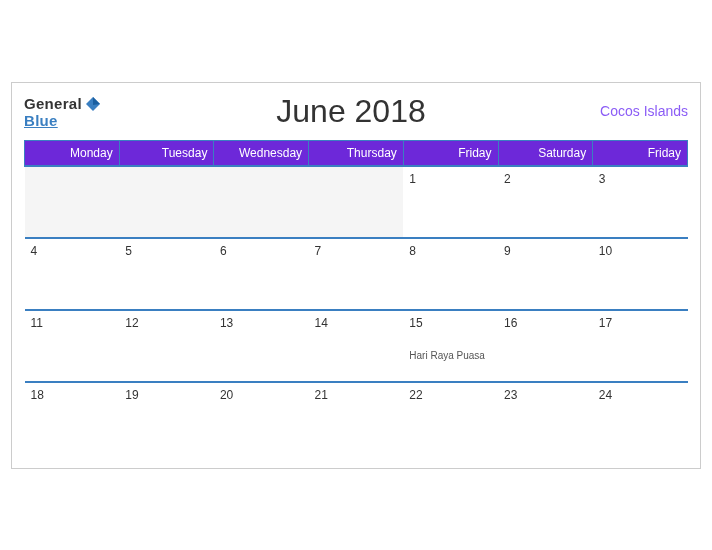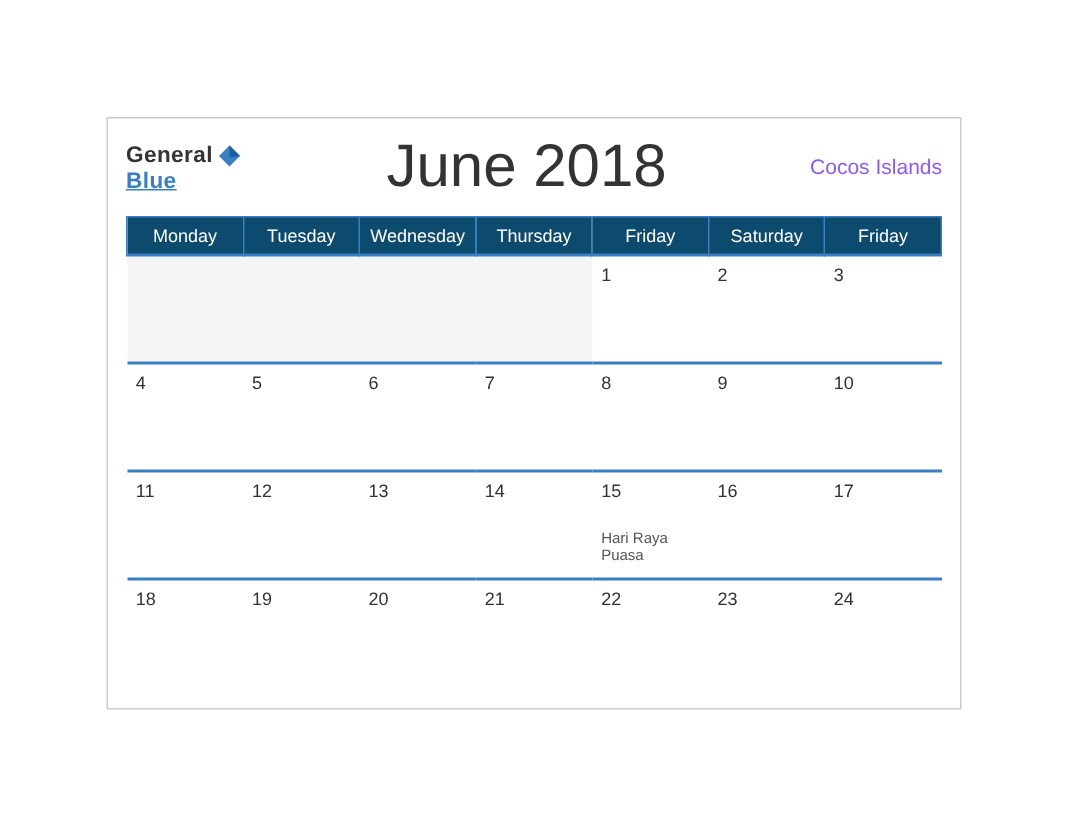--- a/index.html
+++ b/index.html
@@ -6,21 +6,21 @@
     body {
       background: #fff;
       font-family: Arial, sans-serif;
       width: 712px;
       height: 550px;
       display: flex;
       align-items: center;
       justify-content: center;
     }
     .calendar-wrapper {
-      width: 570px;
+      width: 690px;
       background: #fff;
       border: 1px solid #ccc;
       padding: 10px 12px 14px 12px;
     }
     .calendar-header {
       display: flex;
       align-items: center;
       justify-content: space-between;
       margin-bottom: 10px;
     }
@@ -48,41 +48,41 @@
       height: 18px;
       display: inline-block;
       vertical-align: middle;
       margin-left: 2px;
     }
     .logo-line {
       display: flex;
       align-items: center;
     }
     .month-title {
-      font-size: 40px;
+      font-size: 32px;
       font-weight: normal;
       color: #333;
       text-align: center;
     }
     .region-label {
       font-size: 14px;
       color: #8b5cf6;
       text-align: right;
     }
     .calendar-grid {
       width: 100%;
       border-collapse: collapse;
     }
     .calendar-grid thead tr th {
-      background: #0c4a6e;
+      background: #6d28d9;
       color: #fff;
       font-size: 12px;
       font-weight: normal;
       padding: 5px 6px;
-      text-align: center;
+      text-align: right;
       border: 1px solid #3a7fc1;
     }
     .calendar-grid tbody tr {
       border-top: 2px solid #3a7fc1;
     }
     .calendar-grid tbody tr td {
       width: calc(100% / 7);
       height: 72px;
       vertical-align: top;
       padding: 5px 6px;

